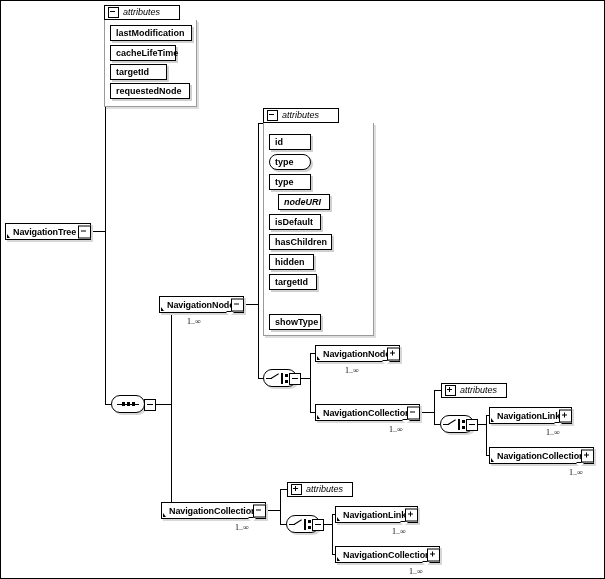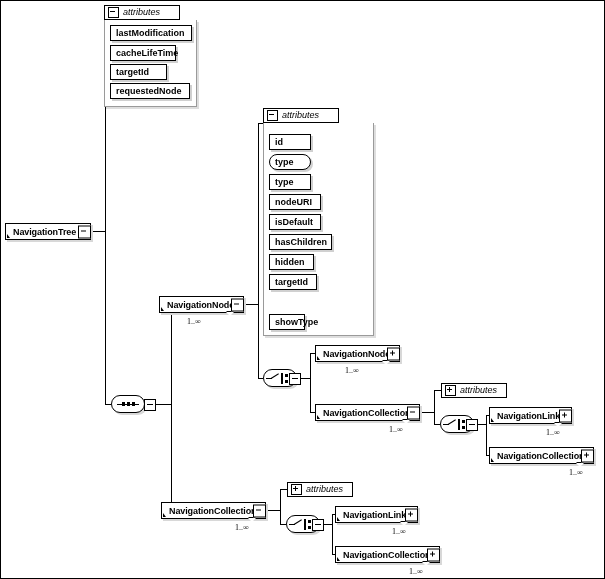--- a/index.html
+++ b/index.html
@@ -265,36 +265,36 @@
   </div>
   <div class="attr" style="left:268px; top:133px; width:42px;">
     <span>id</span>
     </div>
   <div class="attr" style="left:268px; top:153px; width:42px;border-radius:8px;">
     <span>type</span>
     </div>
   <div class="attr" style="left:268px; top:173px; width:42px;">
     <span>type</span>
     </div>
-  <div class="attr" style="left:268px; top:193px; width:52px;">
+  <div class="attr" style="left:277px; top:193px; width:52px;font-style:italic;">
     <span>nodeURI</span>
     </div>
   <div class="attr" style="left:268px; top:213px; width:52px;">
     <span>isDefault</span>
     </div>
   <div class="attr" style="left:268px; top:233px; width:63px;">
     <span>hasChildren</span>
     </div>
   <div class="attr" style="left:268px; top:253px; width:45px;">
     <span>hidden</span>
     </div>
   <div class="attr" style="left:268px; top:273px; width:48px;">
     <span>targetId</span>
     </div>
-  <div class="attr" style="left:268px; top:313px; width:36px;">
+  <div class="attr" style="left:268px; top:313px; width:52px;">
     <span>showType</span>
     </div>
 
   <div class="comp seq" style="left:110px; top:394px;">
     <span class="glyph">
       <span class="d" style="left:10px;"></span>
       <span class="d" style="left:15px;"></span>
       <span class="d" style="left:20px;"></span>
     </span>
   </div>

